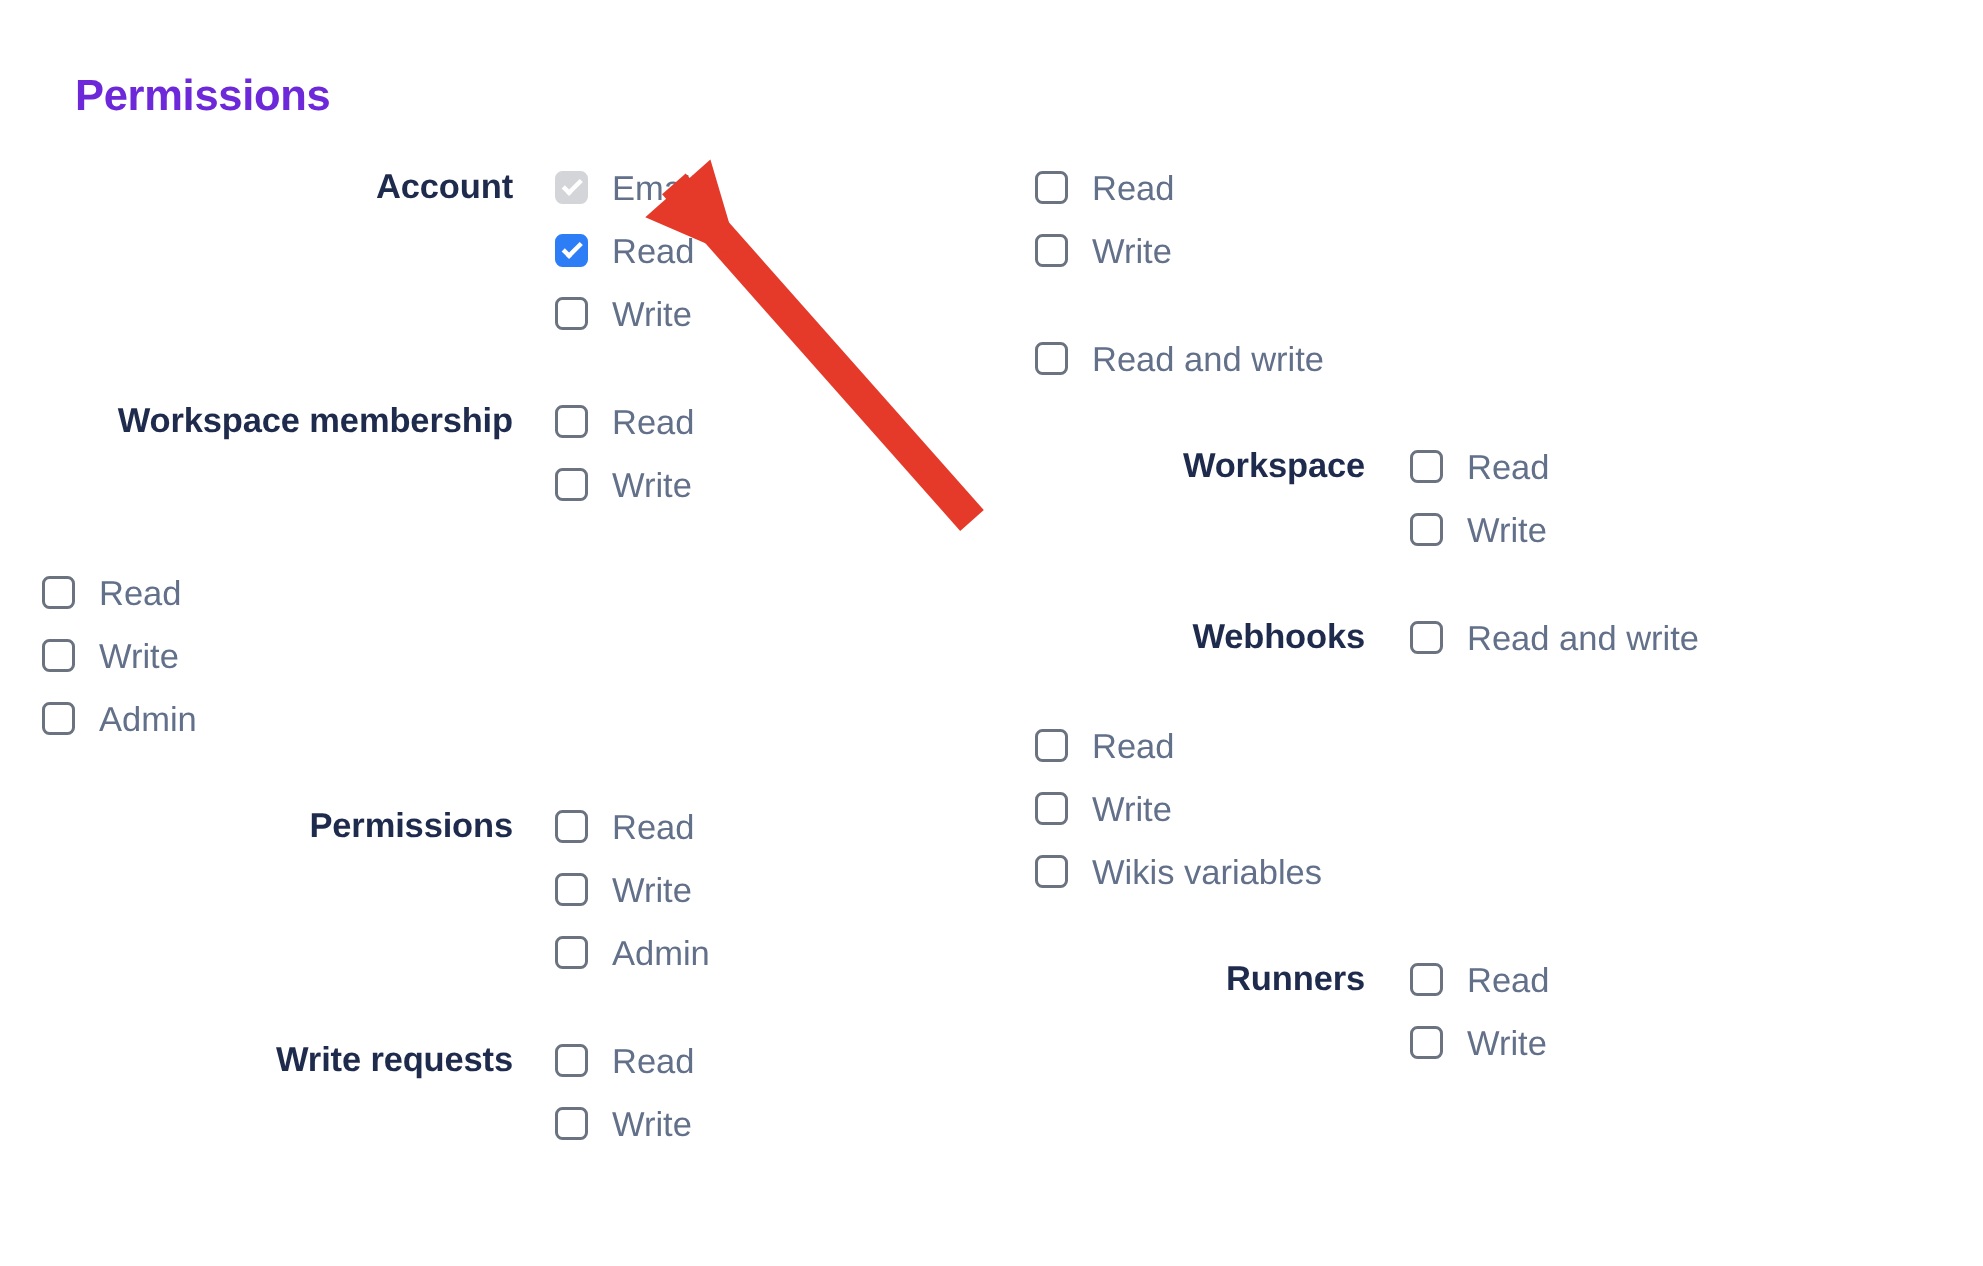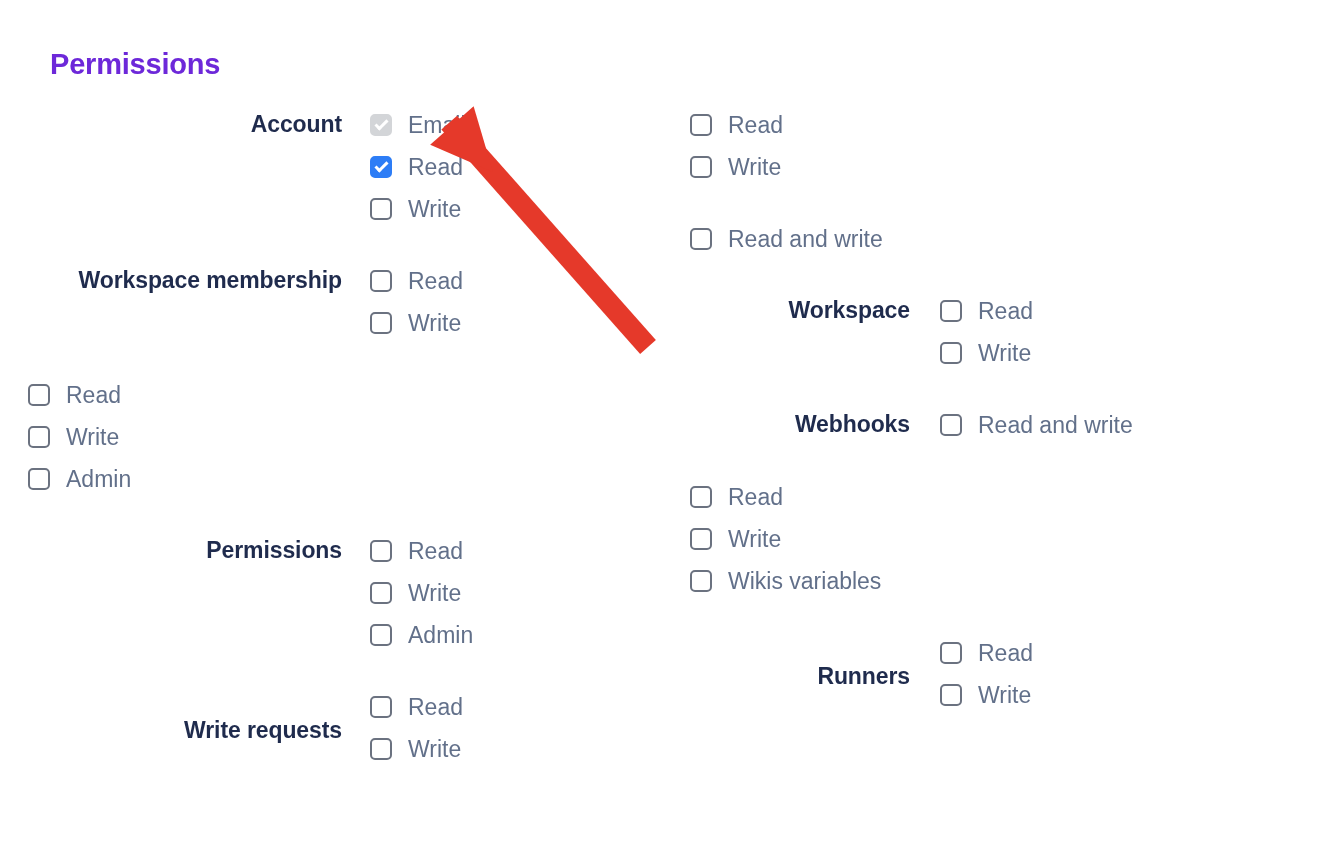--- a/index.html
+++ b/index.html
@@ -41,21 +41,21 @@
     top: 0;
   }
   .col-left  { left: 0px;   width: 660px; }
   .col-right { left: 660px; width: 662px; }
 
   .perm-group {
     display: flex;
     align-items: flex-start;
     margin-bottom: 30px;
   }
-  .perm-group:last-child { margin-bottom: 0; align-items: center; }
+  .perm-group:last-child { margin-bottom: 0; }
 
   .group-label {
     text-align: right;
     font-size: 23px;
     font-weight: bold;
     color: #1f2b4d;
     line-height: 34px;
     padding-top: 3px;
     letter-spacing: -0.1px;
     flex: 0 0 auto;

